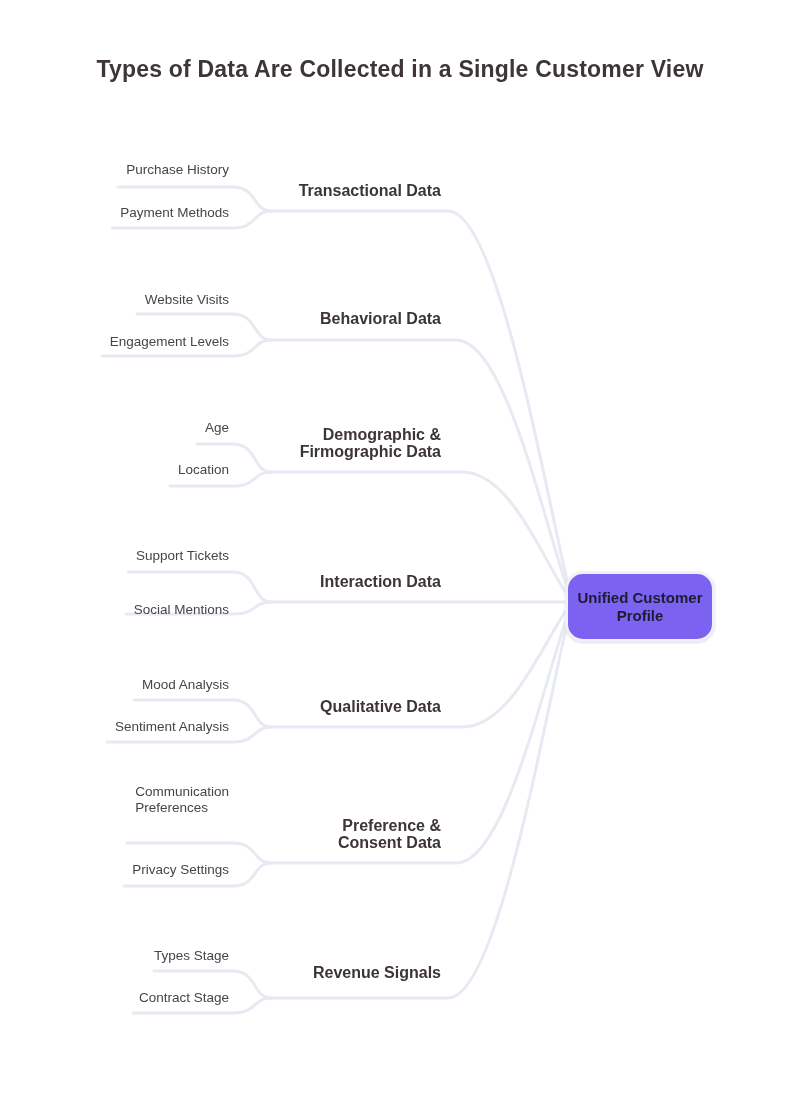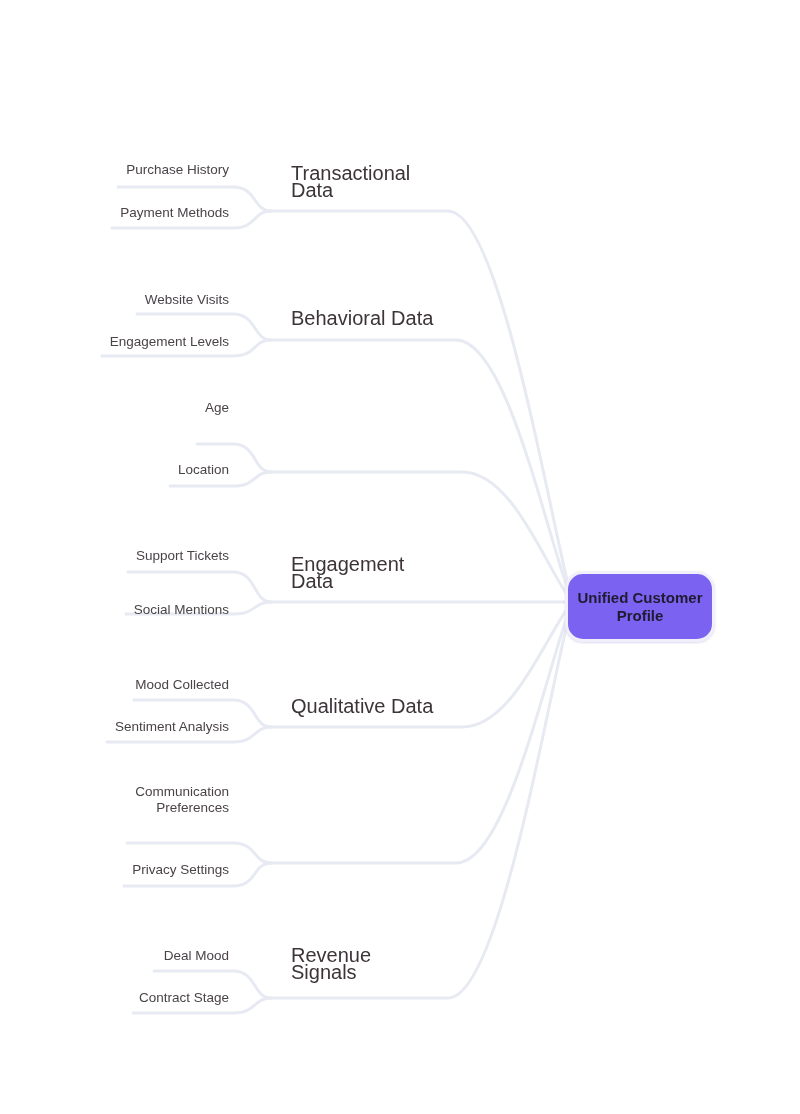--- a/index.html
+++ b/index.html
@@ -13,28 +13,27 @@
   .title{
     position:absolute;top:56px;left:0;width:800px;
     text-align:center;
     font-size:23px;font-weight:bold;color:#3d3538;
     letter-spacing:0.2px;
   }
   #connectors{position:absolute;top:0;left:0;z-index:0;}
   .branch-label{
     position:absolute;left:291px;width:150px;
     transform:translateY(-100%);
-    text-align:left;
-    font-size:20px;font-weight:normal;line-height:17px;
+    text-align:right;
+    font-size:16px;font-weight:bold;line-height:17px;
     color:#3c3438;white-space:pre-line;z-index:2;
   }
   .leaf-label{
     position:absolute;right:571px;
     transform:translateY(-50%);
-    text-align:right;
     font-size:13.5px;line-height:16px;
     color:#4a4348;white-space:pre-line;z-index:2;
     max-width:150px;
   }
   .root-node{
     position:absolute;left:565px;top:571px;width:150px;height:71px;
     background:#7b62f0;
     border:3px solid #4c1d95;
     border-radius:18px;
     box-sizing:border-box;
@@ -45,20 +44,21 @@
   .root-node .root-text{
     text-align:center;font-size:15px;font-weight:bold;line-height:18px;
     color:#1f1b30;white-space:pre-line;
   }
 </style>
 </head>
 <body>
 
 <div class="canvas">
 
+  <div class="title">Types of Data Are Collected in a Single Customer View</div>
 
   <svg id="connectors" width="800" height="1114" viewBox="0 0 800 1114">
       <path d="M 271 211 L 448 211 C 498 211, 544 486.03999999999996, 570 593" fill="none" stroke="#e7eaf2" stroke-width="3" stroke-linecap="round"></path>
       <path d="M 118 187 L 233 187 C 257 187, 253 211, 271 211" fill="none" stroke="#e7eaf2" stroke-width="3" stroke-linecap="round"></path>
       <path d="M 112 228 L 233 228 C 257 228, 253 211, 271 211" fill="none" stroke="#e7eaf2" stroke-width="3" stroke-linecap="round"></path>
       <path d="M 271 340 L 456 340 C 506 340, 544 524.3199999999999, 570 596" fill="none" stroke="#e7eaf2" stroke-width="3" stroke-linecap="round"></path>
       <path d="M 137 314 L 233 314 C 257 314, 253 340, 271 340" fill="none" stroke="#e7eaf2" stroke-width="3" stroke-linecap="round"></path>
       <path d="M 102 356 L 233 356 C 257 356, 253 340, 271 340" fill="none" stroke="#e7eaf2" stroke-width="3" stroke-linecap="round"></path>
       <path d="M 271 472 L 462 472 C 512 472, 544 563.44, 570 599" fill="none" stroke="#e7eaf2" stroke-width="3" stroke-linecap="round"></path>
       <path d="M 197 444 L 233 444 C 257 444, 253 472, 271 472" fill="none" stroke="#e7eaf2" stroke-width="3" stroke-linecap="round"></path>
@@ -78,37 +78,41 @@
     </svg>
 
   <div class="branch-label" style="top:199px">Transactional Data</div>
   <div class="leaf-label" id="child-0-0" style="top:170px">Purchase History</div>
   <div class="leaf-label" id="child-0-1" style="top:213px">Payment Methods</div>
 
   <div class="branch-label" style="top:327px">Behavioral Data</div>
   <div class="leaf-label" id="child-1-0" style="top:300px">Website Visits</div>
   <div class="leaf-label" id="child-1-1" style="top:342px">Engagement Levels</div>
 
-  <div class="leaf-label" id="child-2-0" style="top:408px">Age</div>
+  <div class="branch-label" style="top:460px">Demographic &amp;
+Firmographic Data</div>
+  <div class="leaf-label" id="child-2-0" style="top:428px">Age</div>
   <div class="leaf-label" id="child-2-1" style="top:470px">Location</div>
 
-  <div class="branch-label" style="top:590px">Engagement Data</div>
+  <div class="branch-label" style="top:590px">Interaction Data</div>
   <div class="leaf-label" id="child-3-0" style="top:556px">Support Tickets</div>
   <div class="leaf-label" id="child-3-1" style="top:610px">Social Mentions</div>
 
   <div class="branch-label" style="top:715px">Qualitative Data</div>
-  <div class="leaf-label" id="child-4-0" style="top:685px">Mood Collected</div>
+  <div class="leaf-label" id="child-4-0" style="top:685px">Mood Analysis</div>
   <div class="leaf-label" id="child-4-1" style="top:727px">Sentiment Analysis</div>
 
+  <div class="branch-label" style="top:851px">Preference &amp;
+Consent Data</div>
   <div class="leaf-label" id="child-5-0" style="top:800px">Communication
 Preferences</div>
   <div class="leaf-label" id="child-5-1" style="top:870px">Privacy Settings</div>
 
   <div class="branch-label" style="top:981px">Revenue Signals</div>
-  <div class="leaf-label" id="child-6-0" style="top:956px">Deal Mood</div>
+  <div class="leaf-label" id="child-6-0" style="top:956px">Types Stage</div>
   <div class="leaf-label" id="child-6-1" style="top:998px">Contract Stage</div>
 
   <div class="root-node" id="root-node" style="background: rgb(123, 98, 240); border-color: rgb(241, 240, 250);">
     <div class="root-text">Unified Customer
 Profile</div>
   </div>
 
 </div>
 
 </body></html>

